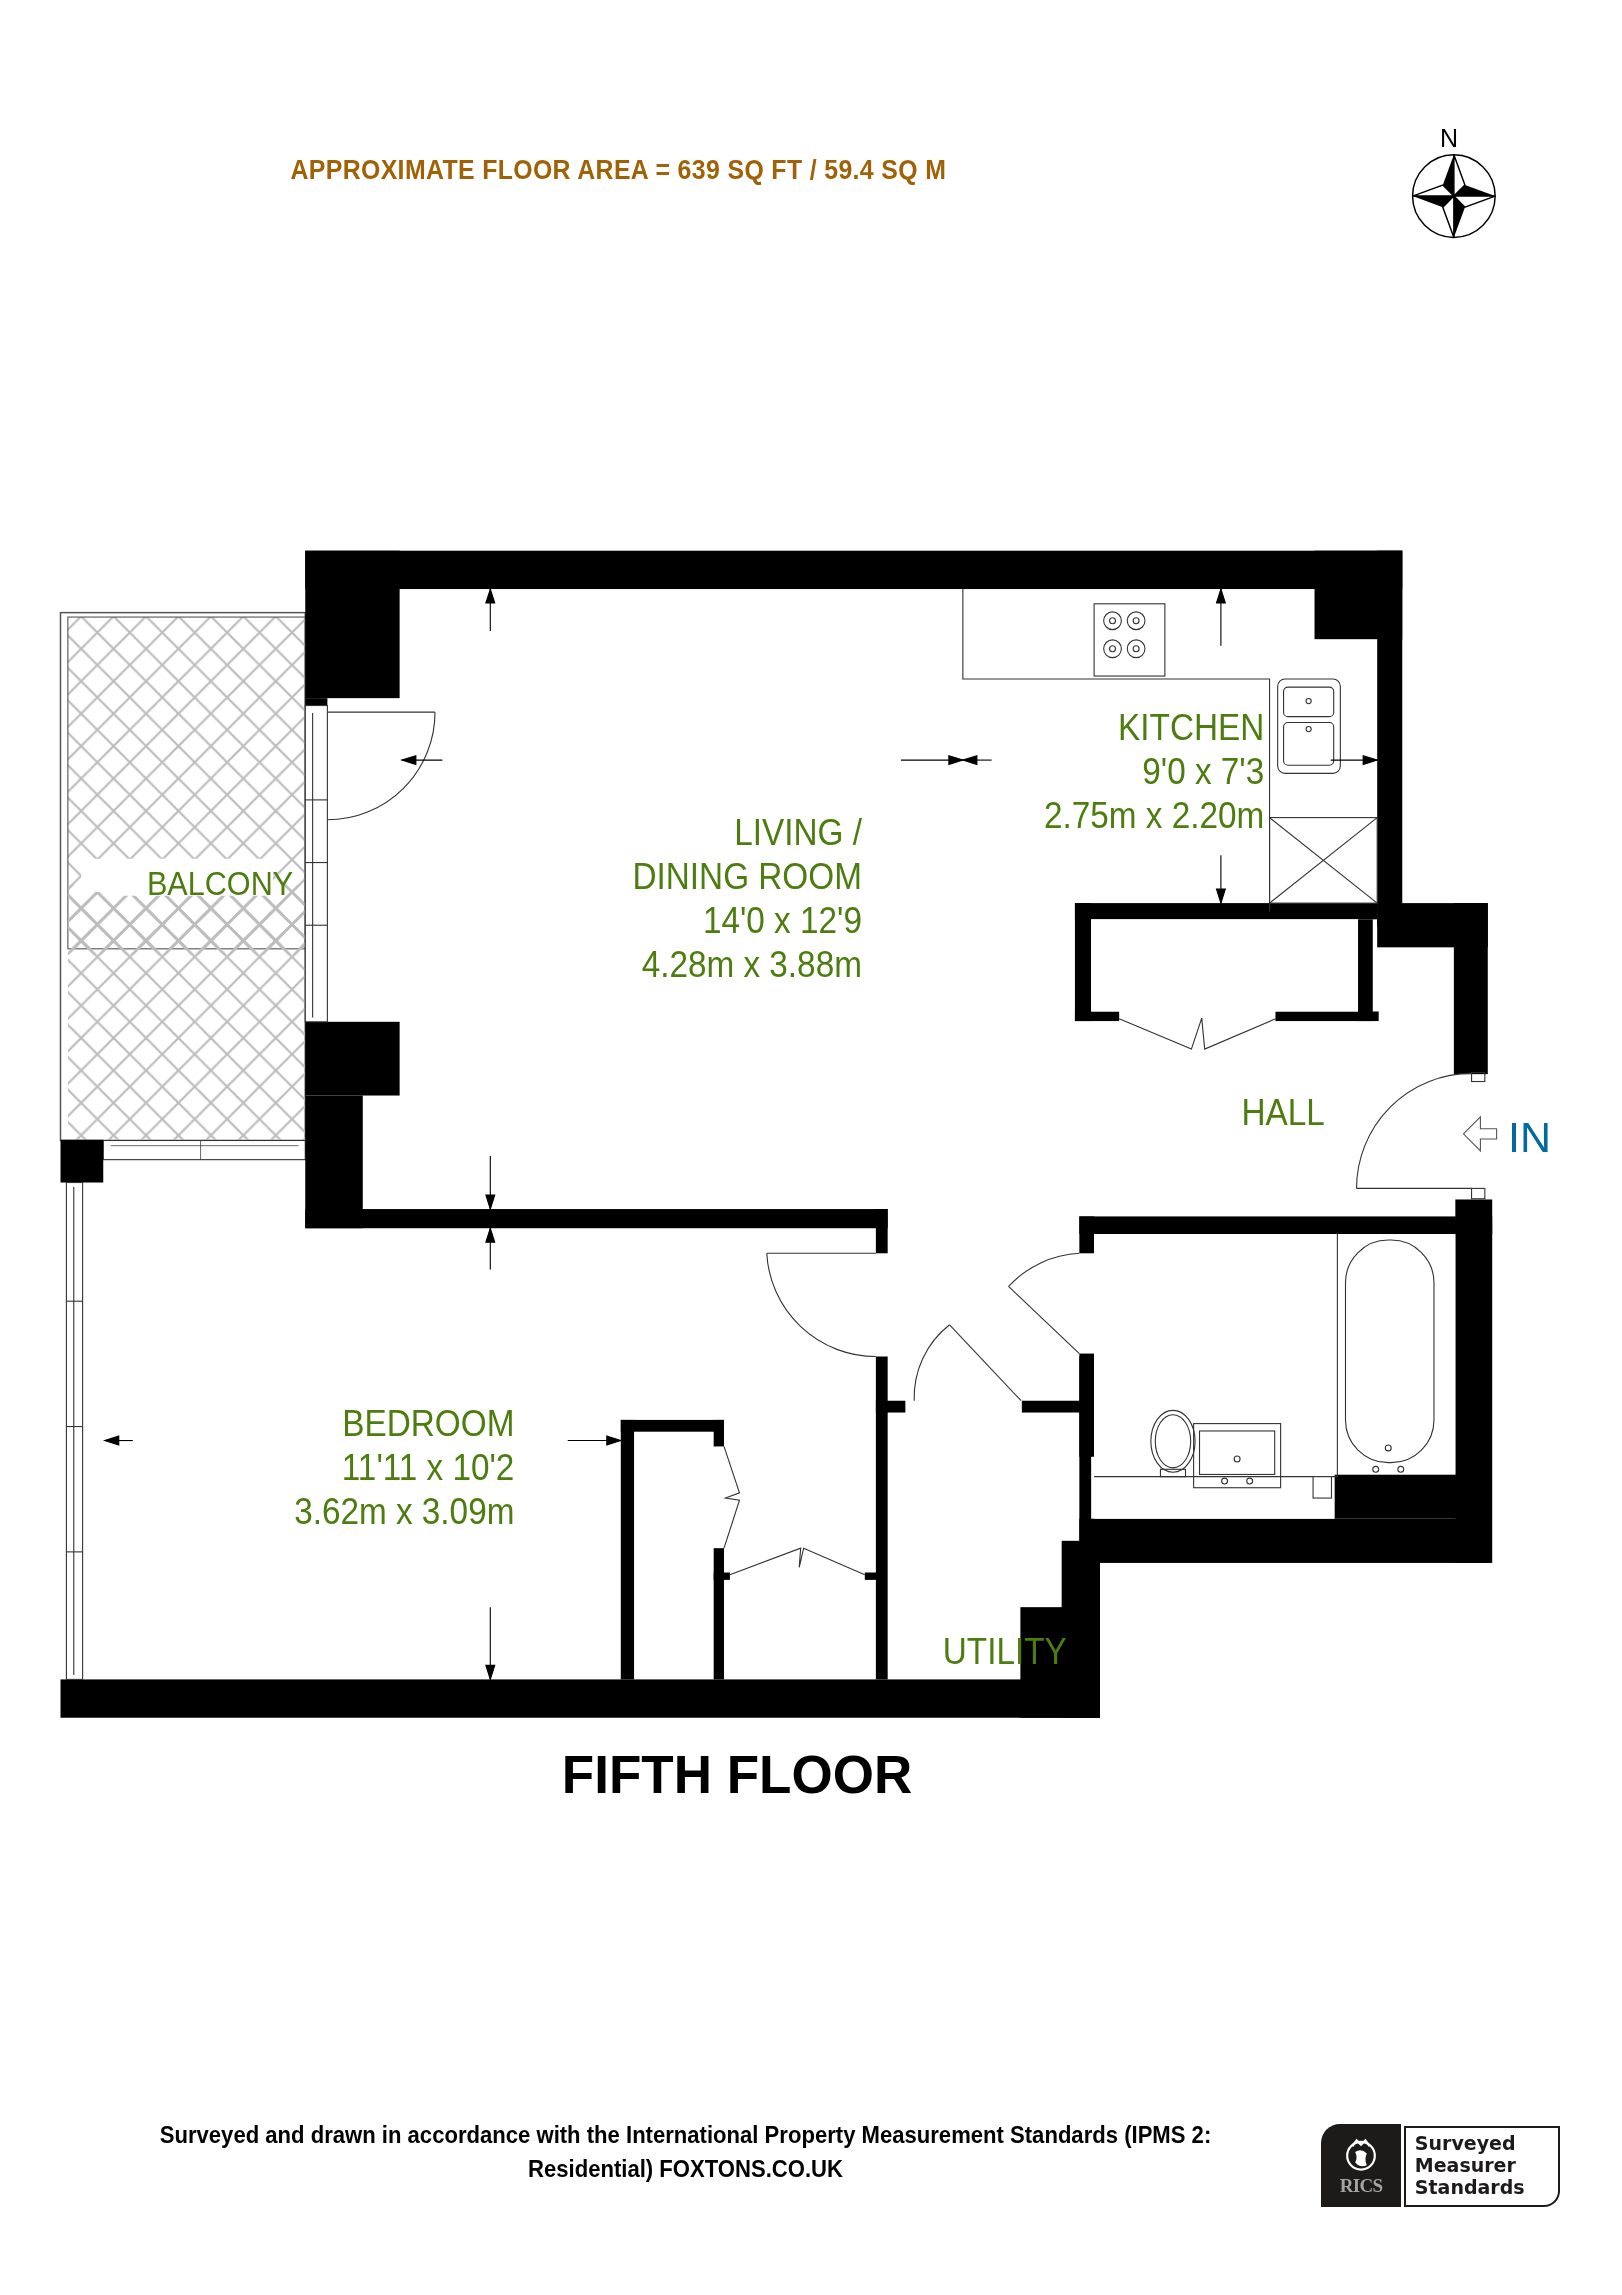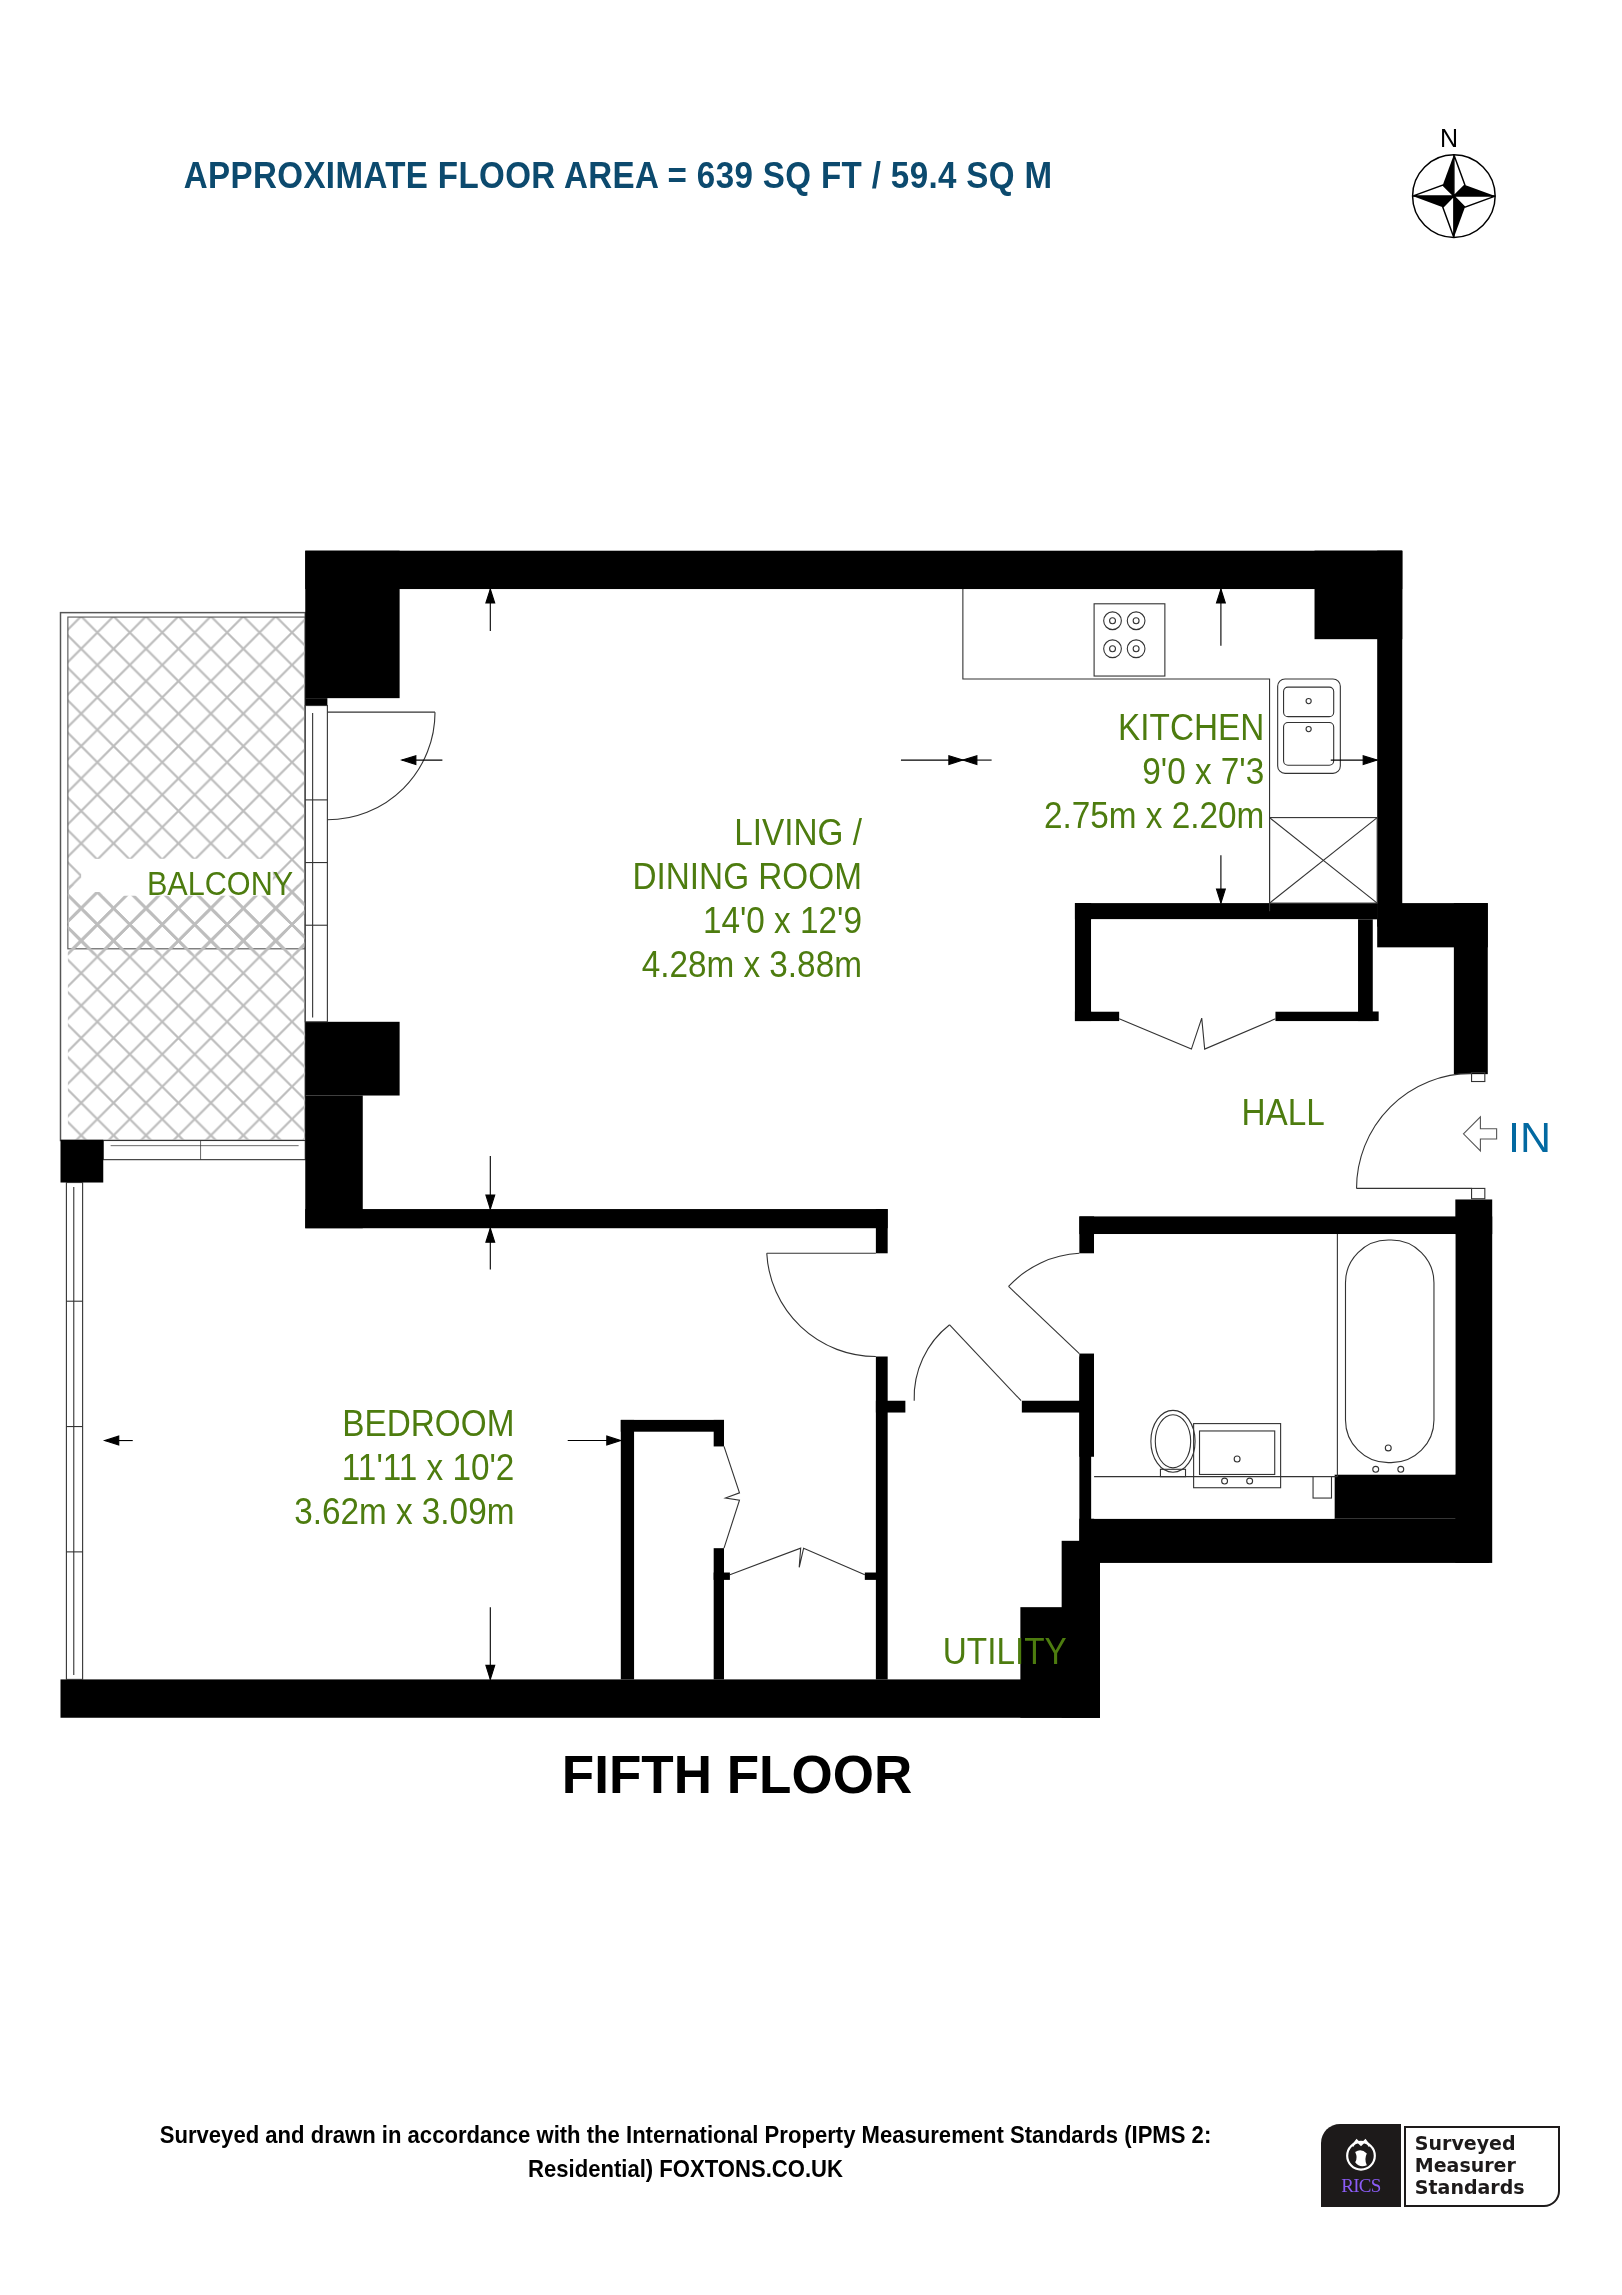--- a/index.html
+++ b/index.html
@@ -1,29 +1,29 @@
 <!DOCTYPE html>
 <html style="font-size:11.8px"><head>
 <meta charset="utf-8">
 <style>
   html, body { margin:0; padding:0; background:#ffffff; }
   body { width:1622px; height:2295px; position:relative; overflow:hidden; font-family:"Liberation Sans", sans-serif; }
   .abs { position:absolute; }
-  .header-area { left:0; top:155px; width:1414px; text-align:center; font-weight:bold; font-size:36px; letter-spacing:0.4px; color:#0c4a6e; }
+  .header-area { left:0; top:155px; width:1414px; text-align:center; font-weight:bold; font-size:27px; letter-spacing:0.4px; color:#a16207; }
   .header-area span { display:inline-block; transform:scaleX(0.92); margin-left:-177px; }
   .north-label { left:1440px; top:124px; font-size:25px; color:#000; }
   svg.plan { position:absolute; left:0; top:0; }
   .room-label { position:absolute; text-align:right; color:#4d7c0f; font-size:37px; line-height:44px; transform-origin:center top; }
   .room-label div { transform:scaleX(0.9); }
   .floor-title { left:0; width:1622px; top:1744px; text-align:center; font-weight:bold; font-size:53px; margin-left:-74px; }
   .footer-text { left:44px; top:2118px; width:1283px; text-align:center; font-weight:bold; font-size:24px; line-height:34px; }
   .footer-text div { transform:scaleX(0.92); }
   .rics { left:1321px; top:2124px; width:243px; height:83px; }
   .rics-dark { position:absolute; left:0; top:0; width:80px; height:83px; background:#1d1a1a; border-top-left-radius:19px; }
-  .rics-word { position:absolute; left:0; bottom:10.3px; width:80px; text-align:center; color:#8b5cf6; font-weight:normal; font-size:19px; font-family:"Liberation Serif", serif; letter-spacing:-0.7px; }
+  .rics-word { position:absolute; left:0; bottom:10.3px; width:80px; text-align:center; color:#a3a3a3; font-weight:bold; font-size:19px; font-family:"Liberation Serif", serif; letter-spacing:-0.7px; }
   .rics-lion { position:absolute; left:23.6px; top:11.8px; width:32px; height:38px; }
   .rics-box { position:absolute; left:83px; top:1.5px; width:152px; height:77px; border:2.2px solid #1d1a1a; border-bottom-right-radius:16px; }
   .rics-box div { position:absolute; left:8.8px; top:4.4px; font-weight:bold; font-size:19px; line-height:22px; color:#1d1a1a; font-family:"DejaVu Sans", sans-serif; }
   .in-label { left:1508px; top:1113px; font-size:43px; color:#0369a1; }
 </style>
 </head>
 <body>
 
 <div class="abs header-area">
   <span>APPROXIMATE FLOOR AREA = 639 SQ FT / 59.4 SQ M</span>

